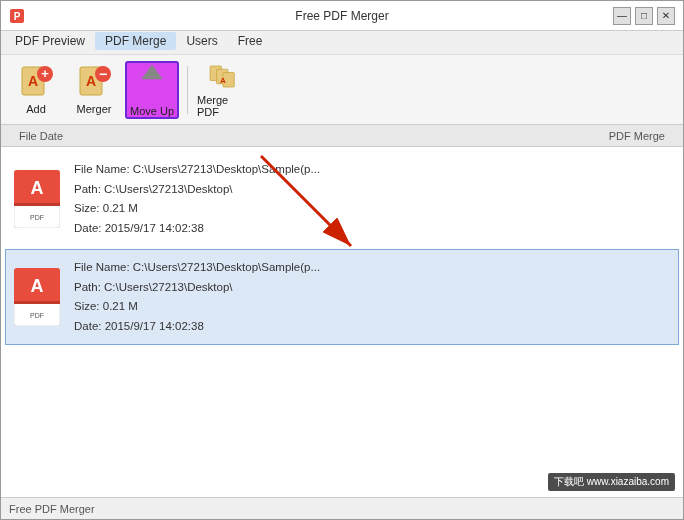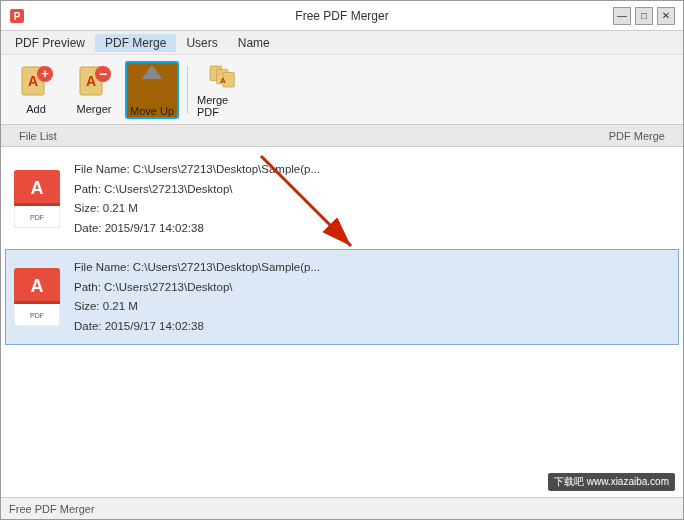--- a/index.html
+++ b/index.html
@@ -58,22 +58,22 @@
       justify-content: center;
       font-size: 10px;
       color: #333;
     }
 
     
     .menu-bar {
       background: #f0f0f0;
       height: 24px;
       display: flex;
-      align-items: center;
-      padding: 10px 4px;
+      align-items: flex-start;
+      padding: 1px 4px;
       border-bottom: 1px solid #ddd;
     }
 
     .menu-item {
       padding: 2px 10px;
       cursor: pointer;
       font-size: 12px;
       color: #333;
       border-radius: 2px;
     }
@@ -100,22 +100,22 @@
       cursor: pointer;
       border-radius: 3px;
       border: 1px solid transparent;
       background: transparent;
       gap: 3px;
       font-size: 11px;
       color: #222;
     }
 
     .toolbar-btn.highlighted {
-      background: #a16207;
-      border: 2px solid #0ea5e9;
+      background: #d946ef;
+      border: 2px solid #6d28d9;
       gap: 24px;
     }
 
     .toolbar-separator {
       width: 1px;
       height: 48px;
       background: #ccc;
       margin: 0 4px;
     }
 
@@ -248,21 +248,21 @@
       <div class="title-btn">—</div>
       <div class="title-btn">□</div>
       <div class="title-btn" style="background:#e0e0e0;">✕</div>
     </div>
   </div>
 
   <div class="menu-bar">
     <div class="menu-item">PDF Preview</div>
     <div class="menu-item active">PDF Merge</div>
     <div class="menu-item">Users</div>
-    <div class="menu-item">Name</div>
+    <div class="menu-item">Free</div>
   </div>
 
   <div class="toolbar">
 
     <div class="toolbar-btn">
       <svg width="36" height="36" viewBox="0 0 36 36">
         <rect x="4" y="3" width="22" height="28" rx="2" fill="#e8c87a"></rect>
         <rect x="4" y="3" width="22" height="28" rx="2" fill="none" stroke="#c9a840" stroke-width="1"></rect>
         <text x="15" y="22" text-anchor="middle" fill="#cc3300" font-size="14" font-weight="bold">A</text>
         <circle cx="27" cy="10" r="8" fill="#e74c3c"></circle>
@@ -298,21 +298,21 @@
         <rect x="2" y="5" width="14" height="18" rx="1" fill="#e8c87a" stroke="#c9a840" stroke-width="1"></rect>
         <rect x="10" y="9" width="14" height="18" rx="1" fill="#e8c87a" stroke="#c9a840" stroke-width="1"></rect>
         <rect x="18" y="13" width="14" height="18" rx="1" fill="#e8c87a" stroke="#c9a840" stroke-width="1"></rect>
         <text x="18" y="26" text-anchor="middle" fill="#cc3300" font-size="10" font-weight="bold">A</text>
       </svg>
       <span>Merge PDF</span>
     </div>
   </div>
 
   <div class="section-labels">
-    <span class="section-label">File List</span>
+    <span class="section-label">File Date</span>
     <span class="section-label-right">PDF Merge</span>
   </div>
 
   <div class="content-area">
 
     <div class="file-item">
       <div class="file-thumb">
         <svg width="46" height="58" viewBox="0 0 46 58">
           <rect x="0" y="0" width="46" height="58" rx="3" fill="#fff" stroke="#ddd" stroke-width="1"></rect>
           <rect x="0" y="0" width="46" height="36" rx="3" fill="#e74c3c"></rect>

